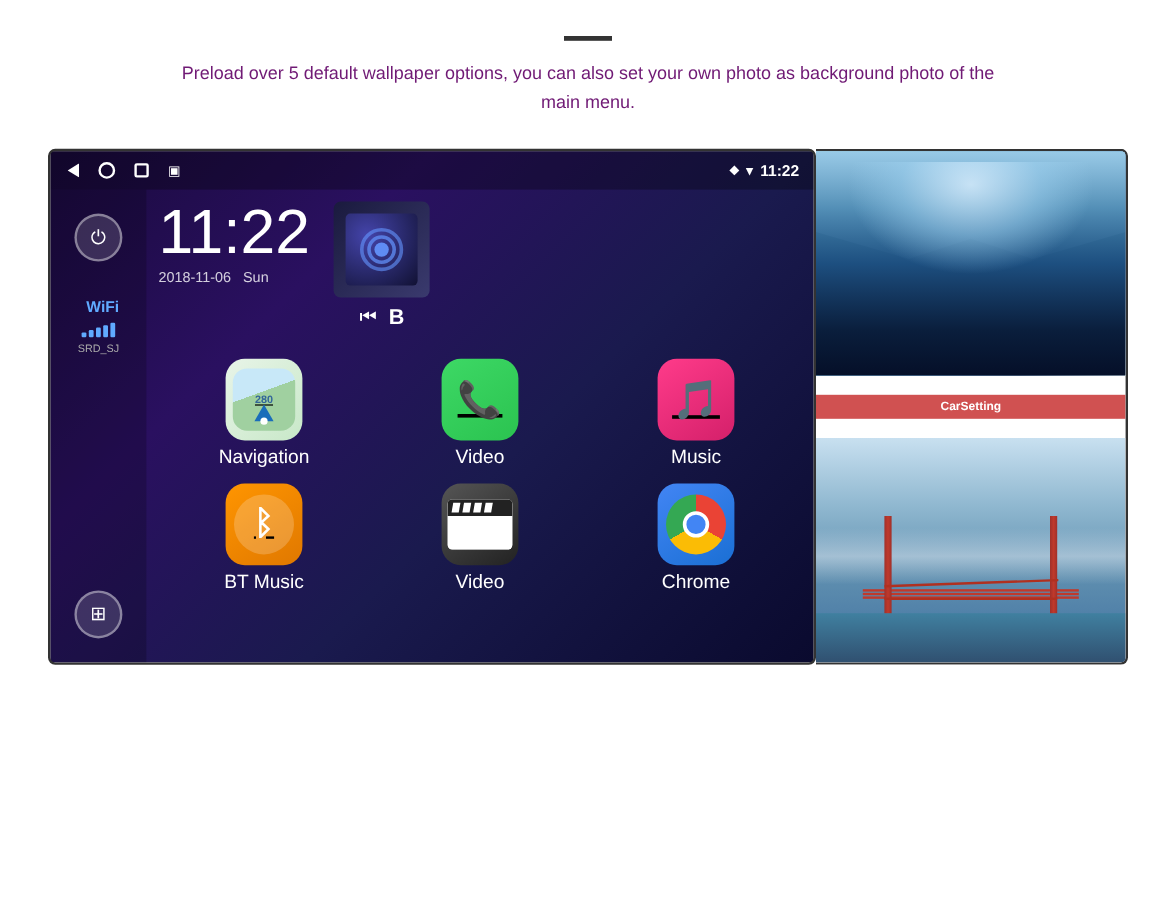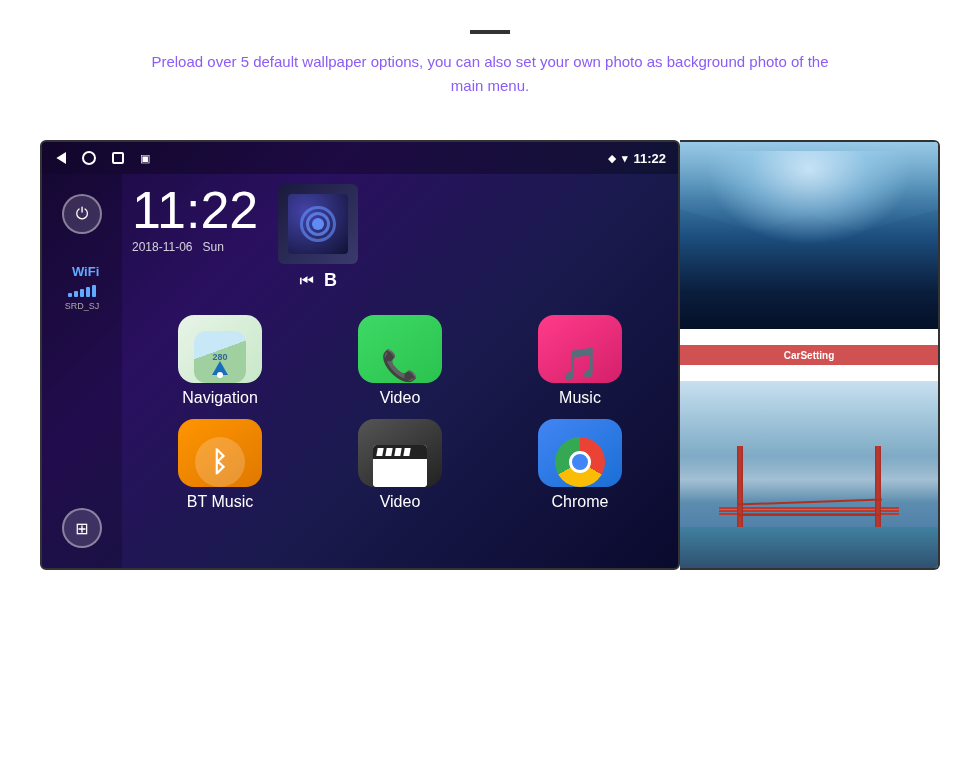--- a/index.html
+++ b/index.html
@@ -29,25 +29,25 @@
 
     .title-divider {
       width: 40px;
       height: 4px;
       background: #333;
       margin: 0 auto 16px;
     }
 
     .page-subtitle {
       font-size: 15px;
-      color: #8b5cf6;
+      color: #701a75;
       text-align: center;
       line-height: 1.6;
       max-width: 700px;
-      margin-bottom: 42px;
+      margin-bottom: 26px;
     }
 
     
     .device-wrapper {
       width: 900px;
       display: flex;
       position: relative;
     }
 
     .android-screen {
@@ -245,29 +245,30 @@
 
     .app-item {
       display: flex;
       flex-direction: column;
       align-items: center;
       gap: 6px;
       cursor: pointer;
     }
 
     .app-icon {
-      width: 84px;
+      width: 64px;
       height: 68px;
       border-radius: 16px;
       display: flex;
-      align-items: flex-end;
+      align-items: center;
       justify-content: center;
       font-size: 28px;
       position: relative;
       overflow: hidden;
+      text-decoration: underline;
     }
 
     .app-label {
       font-size: 16px;
       color: #fff;
       text-align: center;
     }
 
     
     .icon-nav {

